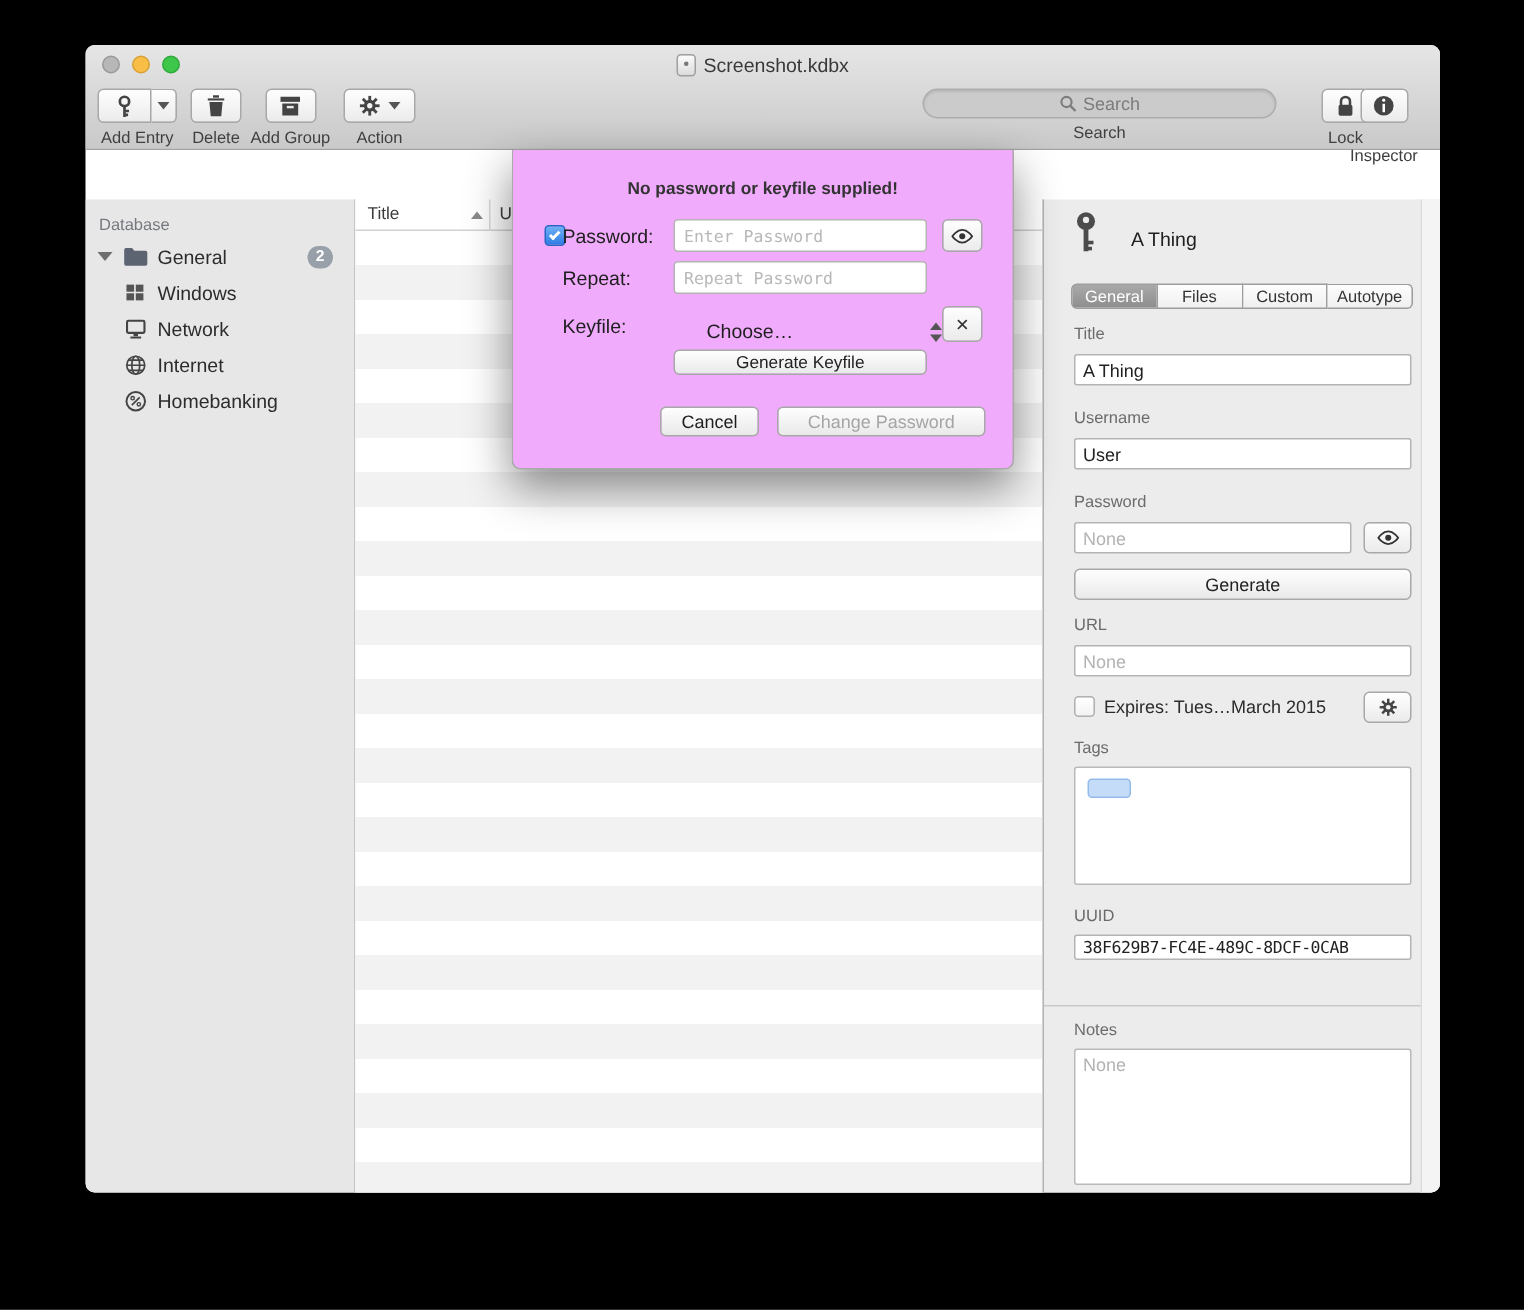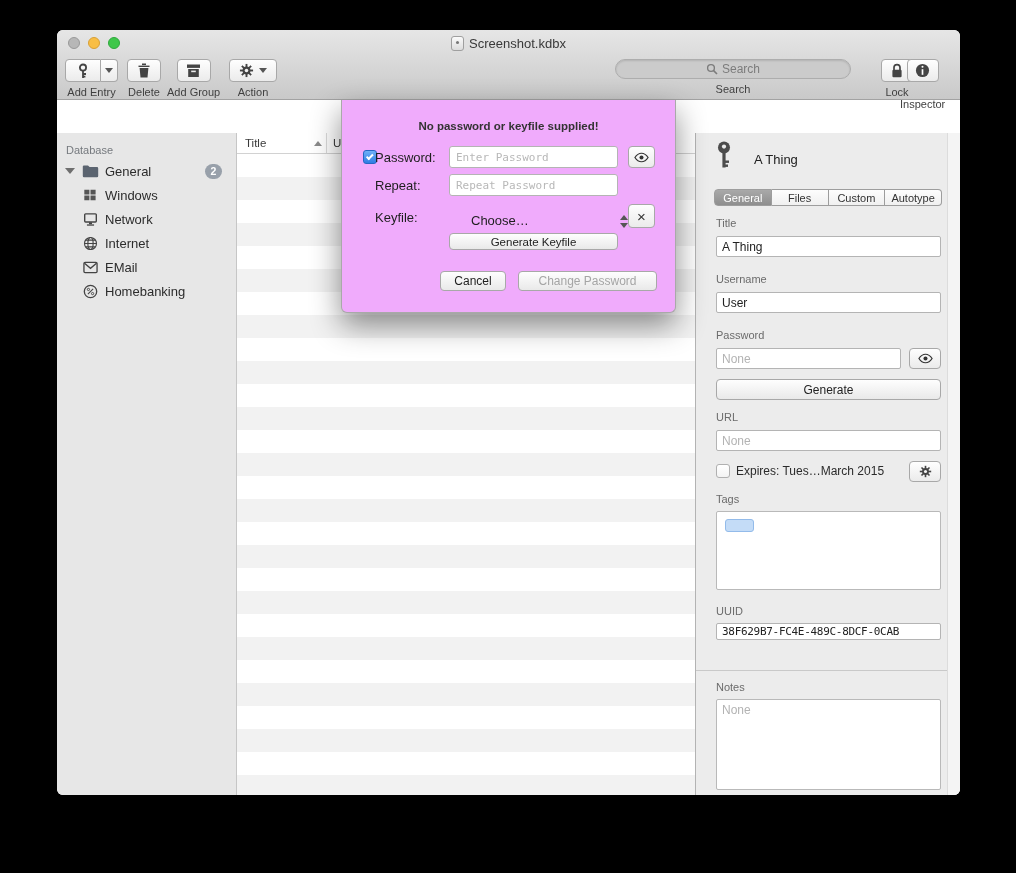--- a/index.html
+++ b/index.html
@@ -291,29 +291,20 @@
           <span class="sb-icon">
             <svg width="15" height="15" viewBox="0 0 16 16" fill="none" stroke="#444" stroke-width="1.2">
                 <circle cx="8" cy="8" r="6.4"></circle>
                 <ellipse cx="8" cy="8" rx="2.8" ry="6.4"></ellipse>
                 <path d="M1.6 8 h12.8 M2.7 4.4 h10.6 M2.7 11.6 h10.6"></path>
               </svg>
           </span>
           <span class="sb-label">Internet</span>
         </div>
 
-        <div class="sb-item child">
-          <span class="sb-icon">
-            <svg width="15" height="13" viewBox="0 0 16 13">
-                <rect x="1" y="1" width="14" height="11" rx="1.2" fill="none" stroke="#444" stroke-width="1.4"></rect>
-                <path d="M1.6 2 L8 7.4 L14.4 2" fill="none" stroke="#444" stroke-width="1.4"></path>
-              </svg>
-          </span>
-          <span class="sb-label">EMail</span>
-        </div>
 
         <div class="sb-item child">
           <span class="sb-icon">
             <svg width="15" height="15" viewBox="0 0 16 16">
                 <circle cx="8" cy="8" r="6.6" fill="none" stroke="#444" stroke-width="1.4"></circle>
                 <path d="M5.2 10.8 L10.8 5.2" stroke="#444" stroke-width="1.2"></path>
                 <circle cx="5.8" cy="5.8" r="1.2" fill="none" stroke="#444" stroke-width="1"></circle>
                 <circle cx="10.2" cy="10.2" r="1.2" fill="none" stroke="#444" stroke-width="1"></circle>
               </svg>
           </span>

